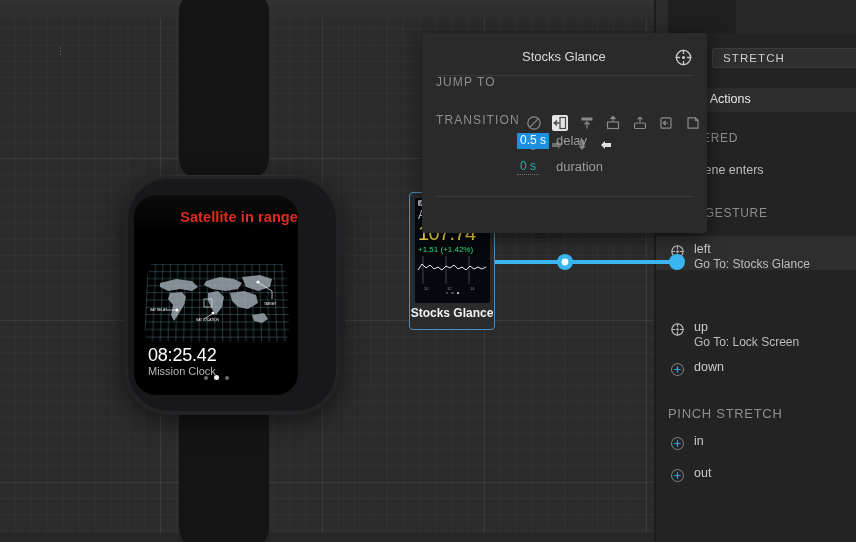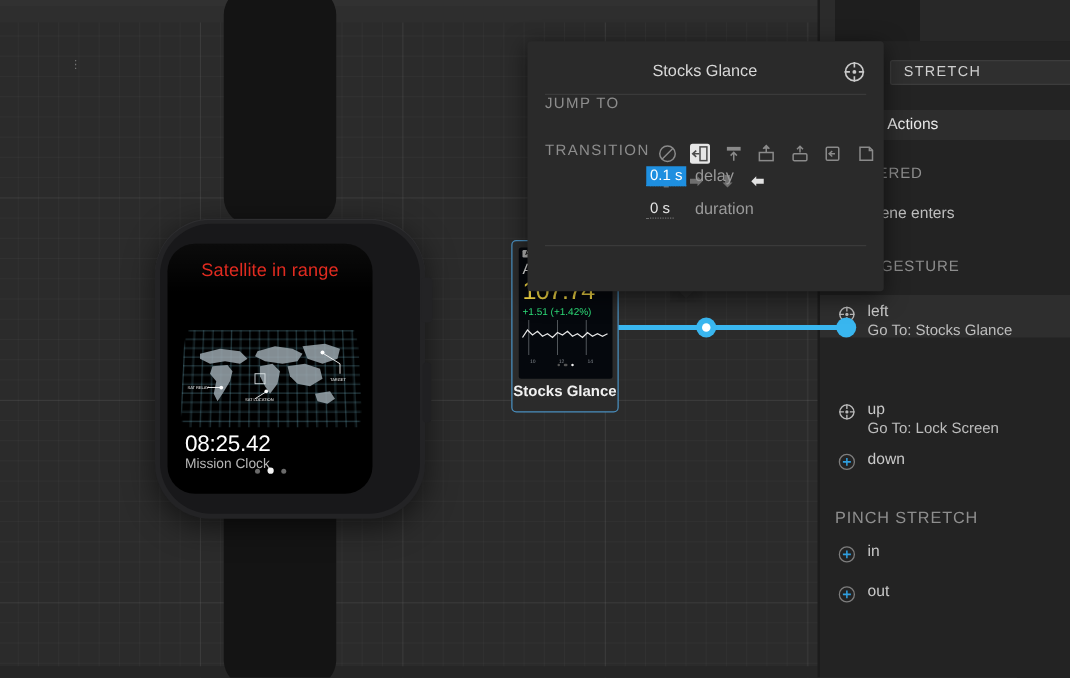--- a/index.html
+++ b/index.html
@@ -68,22 +68,22 @@
   }
   .screen {
     position:absolute; left:134px; top:195px; width:164px; height:200px;
     background:#000; border-radius:22px; overflow:hidden;
   }
   .screen-gloss {
     position:absolute; left:0; top:0; width:100%; height:40px;
     background: linear-gradient(to bottom, rgba(255,255,255,.045), rgba(255,255,255,0));
   }
   .sat-title {
-    position:absolute; left:0; right:0; top:14px; text-align:center;
-    color:#e02b20; font-size:14.5px; font-weight:400; letter-spacing:.1px;
+    position:absolute; left:0; right:0; top:14px; text-align:right;
+    color:#e02b20; font-size:14.5px; font-weight:700; letter-spacing:.1px;
   }
   .sat-timer {
     position:absolute; left:0; right:0; top:30px; text-align:center;
     color:#fff; font-size:30px; font-weight:300; letter-spacing:-.6px;
   }
   .map-box {
     position:absolute; left:12px; top:68px; width:142px; height:78px;
   }
   .map-grid {
     position:absolute; inset:0;
@@ -165,21 +165,21 @@
 
   .trans-icons { position:absolute; left:104px; top:82px; }
   .trans-icons .ti {
     display:inline-block; width:16px; height:16px; margin-right:6px; vertical-align:top;
   }
   .trans-icons .ti.sel { background:#e6e6e6; border-radius:2px; }
   .arrow-row { position:absolute; left:104px; top:105px; }
   .arrow-row .ar { display:inline-block; width:14px; height:14px; margin-right:6px; }
 
   .numfield {
-    position:absolute; font-size:12px; color:#e5e5e5;
+    position:absolute; font-size:12px; color:#14b8a6;
     border-bottom:1px dotted #6e6e6e; padding:0 3px 1px 3px;
   }
   .numfield.active { background:#1e8fe0; color:#fff; border-bottom:1px dotted #1e8fe0; }
   .numlbl { position:absolute; color:#9a9a9a; font-size:13px; }
   .sound-lbl { position:absolute; left:434px; top:205px; color:#8d8d8d; font-size:12.5px; letter-spacing:1.1px; }
   .sound-plus { position:absolute; left:531px; top:205px; width:15px; height:15px; }
 
   
   .thumb-card {
     position:absolute; left:409px; top:192px; width:86px; height:138px;
@@ -461,21 +461,21 @@
             <path d="M7 12l-4-4h2V2h4v6h2z" fill="#6f6f6f"></path>
           </svg>
       </span>
       <span class="ar">
         <svg viewBox="0 0 14 14">
             <path d="M2 7l4-4v2h6v4H6v2z" fill="#e2e2e2"></path>
           </svg>
       </span>
     </div>
 
-    <div class="numfield active" style="left:95px; top:100px;">0.1 s</div>
+    <div class="numfield active" style="left:95px; top:100px;">0.5 s</div>
     <div class="numlbl" style="left:134px; top:100px;text-align:center;">delay</div>
 
     <div class="numfield" style="left:95px; top:126px;">0 s</div>
     <div class="numlbl" style="left:134px; top:126px;">duration</div>
 
     <div class="pop-div" style="top:163px;"></div>
   </div>
 
   <div class="sound-lbl">PLAY A SOUND</div>
   <span class="sound-plus">

